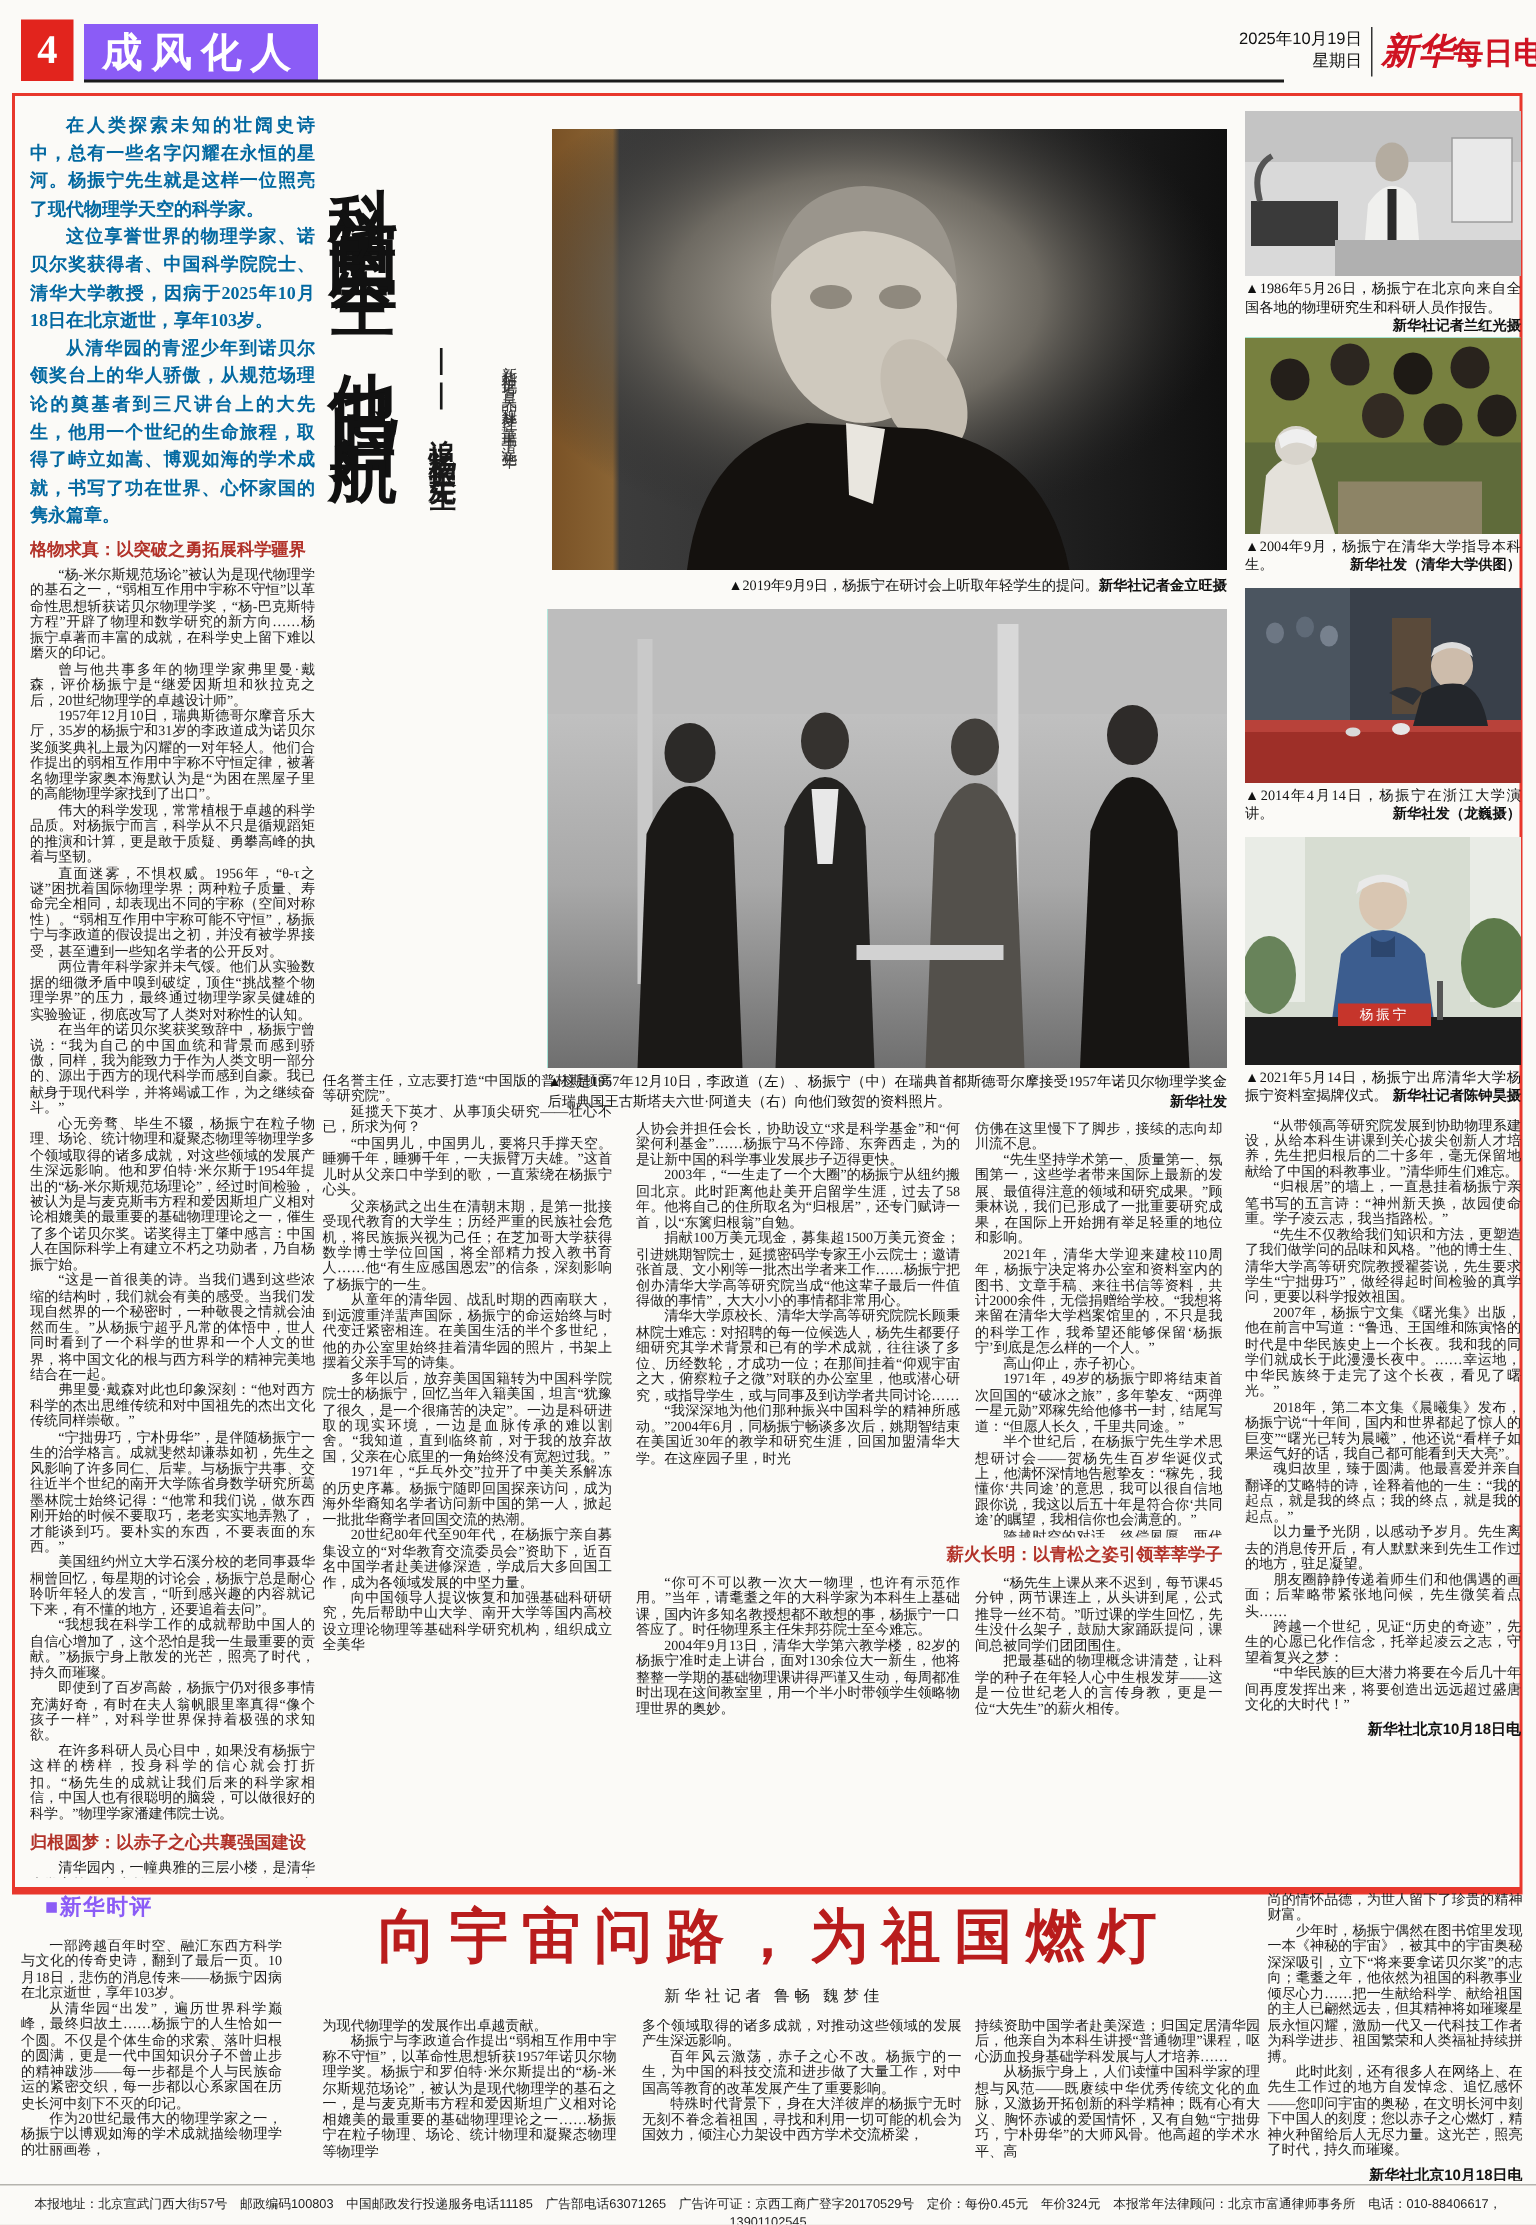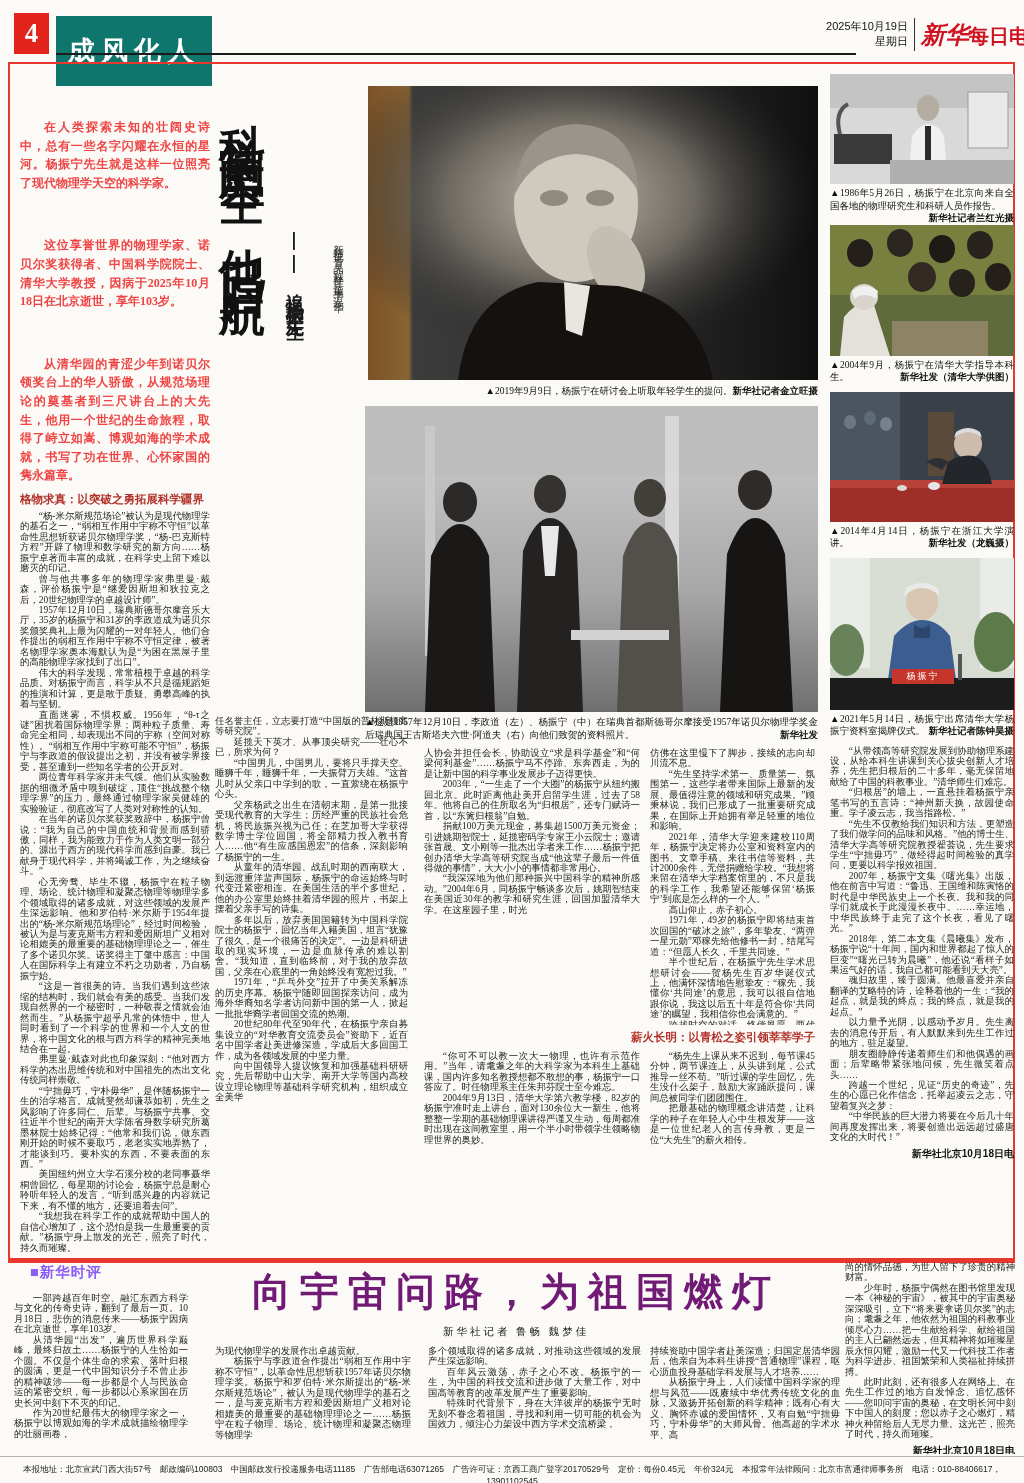--- a/index.html
+++ b/index.html
@@ -2,35 +2,35 @@
 <html><head>
 <meta charset="utf-8">
 <style>
   html,body{margin:0;padding:0;background:#e9e7e2;}
   .page{position:relative;width:1024px;height:1483px;margin:0 auto;background:#fbfaf7;overflow:hidden;
         font-family:"Liberation Serif","DejaVu Serif",serif;color:#1a1a1a;}
   .abs{position:absolute;}
   
   .pagenum{left:14px;top:13px;width:35px;height:41px;background:#e2241d;color:#fff;
            font:700 27px/41px "Liberation Serif",serif;text-align:center;}
-  .section-box{left:56px;top:16px;height:38px;background:#0f766e;color:#fff;padding:16px 12px;
+  .section-box{left:56px;top:16px;height:38px;background:#8b5cf6;color:#fff;padding:0 12px;
                font:900 27px/38px "Liberation Sans",sans-serif;letter-spacing:6px;}
   .header-rule{left:56px;top:53px;width:800px;height:2px;background:#1b1b1b;}
   .date-block{left:780px;top:19px;width:128px;text-align:right;font:11px/15px "Liberation Sans",sans-serif;color:#111;}
   .head-vrule{left:914px;top:18px;width:1px;height:33px;background:#333;}
   .masthead{left:921px;top:20px;width:100px;color:#cf1322;white-space:nowrap;}
   .mh-script{font:italic 900 24px/30px "Liberation Serif",serif;letter-spacing:0px;}
   .mh-rest{font:900 20px/30px "Liberation Sans",sans-serif;letter-spacing:0px;}
   
   .main-box{left:8px;top:62px;width:1003px;height:1194px;border:2px solid #e8372c;border-bottom-width:5px;}
   
   .txtcol{overflow:hidden;}
   .para{margin:0;text-align:justify;text-justify:inter-ideograph;}
   .body{font:9.4px/10.45px "Liberation Serif","DejaVu Serif",serif;text-indent:2em;color:#1c1c1c;}
-  .intro{font:700 12px/18.6px "Liberation Serif",serif;text-indent:2em;color:#ef4444;margin-top:44px;}
+  .intro{font:700 12px/18.6px "Liberation Serif",serif;text-indent:2em;color:#0369a1;}
   .sub{font:900 11.5px/14px "Liberation Sans",sans-serif;color:#b23229;text-indent:0;margin:7px 0 5px;}
   .ni{text-indent:0;}
   .dateline{font:900 10px/14px "Liberation Sans",sans-serif;text-align:right;text-indent:0;margin-top:4px;color:#111;}
   
   .vtitle{left:212px;top:88px;height:632px;margin:0;writing-mode:vertical-rl;
           font:900 46px "Liberation Sans",sans-serif;letter-spacing:13px;color:#111;}
   .vsub{left:283px;top:232px;height:230px;writing-mode:vertical-rl;
         font:700 18px "Liberation Sans",sans-serif;letter-spacing:5px;color:#191919;}
   .vbyline{left:331px;top:236px;height:210px;writing-mode:vertical-rl;
            font:10.5px "Liberation Serif",serif;letter-spacing:2.5px;color:#333;}
@@ -44,21 +44,21 @@
   .credit-right{float:right;}
   
   .rightcol{left:830px;top:74px;width:184px;height:1181px;}
   .rightcol figure{margin-bottom:3px;}
   .rightcol .cap{margin-bottom:8px;}
   .nameplate{position:absolute;left:62px;bottom:26px;width:62px;height:15px;background:#c6352b;
              color:#fff;font:9px/15px "Liberation Sans",sans-serif;text-align:center;letter-spacing:2px;}
   
   .comm-label{left:14px;top:1263px;font:900 14.5px/18px "Liberation Sans",sans-serif;color:#8b5cf6;letter-spacing:1px;margin-left:16px;}
   .btitle{left:190px;top:1266px;width:652px;margin:0;text-align:center;
-          font:700 39px/52px "Liberation Serif",serif;letter-spacing:9px;color:#701a75;}
+          font:700 39px/52px "Liberation Serif",serif;letter-spacing:9px;color:#b91c1c;}
   .bbyline{left:190px;top:1325px;width:652px;text-align:center;
            font:10.5px/14px "Liberation Serif",serif;letter-spacing:3px;color:#222;}
   .footer-rule{left:0;top:1456px;width:1024px;height:1px;background:#b5b3ae;}
   .footer-text{left:0;top:1463px;width:1024px;text-align:center;
                font:8.5px/12px "Liberation Sans",sans-serif;color:#222;}
 </style>
 </head>
 <body>
 
 <div class="page">
@@ -176,20 +176,21 @@
       <p class="para body">从童年的清华园、战乱时期的西南联大，到远渡重洋蜚声国际，杨振宁的命运始终与时代变迁紧密相连。在美国生活的半个多世纪，他的办公室里始终挂着清华园的照片，书架上摆着父亲手写的诗集。</p>
       <p class="para body">多年以后，放弃美国国籍转为中国科学院院士的杨振宁，回忆当年入籍美国，坦言“犹豫了很久，是一个很痛苦的决定”。一边是科研进取的现实环境，一边是血脉传承的难以割舍。“我知道，直到临终前，对于我的放弃故国，父亲在心底里的一角始终没有宽恕过我。”</p>
       <p class="para body">1971年，“乒乓外交”拉开了中美关系解冻的历史序幕。杨振宁随即回国探亲访问，成为海外华裔知名学者访问新中国的第一人，掀起一批批华裔学者回国交流的热潮。</p>
       <p class="para body">20世纪80年代至90年代，在杨振宁亲自募集设立的“对华教育交流委员会”资助下，近百名中国学者赴美进修深造，学成后大多回国工作，成为各领域发展的中坚力量。</p>
       <p class="para body">向中国领导人提议恢复和加强基础科研研究，先后帮助中山大学、南开大学等国内高校设立理论物理等基础科学研究机构，组织成立全美华</p>
     </section>
   <section class="abs txtcol" style="left:424px;top:748px;width:216px;height:277px;">
       <p class="para body ni">人协会并担任会长，协助设立“求是科学基金”和“何梁何利基金”……杨振宁马不停蹄、东奔西走，为的是让新中国的科学事业发展步子迈得更快。</p>
       <p class="para body">2003年，“一生走了一个大圈”的杨振宁从纽约搬回北京。此时距离他赴美开启留学生涯，过去了58年。他将自己的住所取名为“归根居”，还专门赋诗一首，以“东篱归根翁”自勉。</p>
       <p class="para body">捐献100万美元现金，募集超1500万美元资金；引进姚期智院士，延揽密码学专家王小云院士；邀请张首晟、文小刚等一批杰出学者来工作……杨振宁把创办清华大学高等研究院当成“他这辈子最后一件值得做的事情”，大大小小的事情都非常用心。</p>
+      <p class="para body">清华大学原校长、清华大学高等研究院院长顾秉林院士难忘：对招聘的每一位候选人，杨先生都要仔细研究其学术背景和已有的学术成就，往往谈了多位、历经数轮，才成功一位；在那间挂着“仰观宇宙之大，俯察粒子之微”对联的办公室里，他或潜心研究，或指导学生，或与同事及到访学者共同讨论……</p>
       <p class="para body">“我深深地为他们那种振兴中国科学的精神所感动。”2004年6月，同杨振宁畅谈多次后，姚期智结束在美国近30年的教学和研究生涯，回国加盟清华大学。在这座园子里，时光</p>
     </section>
   <section class="abs txtcol" style="left:650px;top:748px;width:165px;height:277px;">
       <p class="para body ni">仿佛在这里慢下了脚步，接续的志向却川流不息。</p>
       <p class="para body">“先生坚持学术第一、质量第一、氛围第一，这些学者带来国际上最新的发展、最值得注意的领域和研究成果。”顾秉林说，我们已形成了一批重要研究成果，在国际上开始拥有举足轻重的地位和影响。</p>
       <p class="para body">2021年，清华大学迎来建校110周年，杨振宁决定将办公室和资料室内的图书、文章手稿、来往书信等资料，共计2000余件，无偿捐赠给学校。“我想将来留在清华大学档案馆里的，不只是我的科学工作，我希望还能够保留‘杨振宁’到底是怎么样的一个人。”</p>
       <p class="para body">高山仰止，赤子初心。</p>
       <p class="para body">1971年，49岁的杨振宁即将结束首次回国的“破冰之旅”，多年挚友、“两弹一星元勋”邓稼先给他修书一封，结尾写道：“但愿人长久，千里共同途。”</p>
       <p class="para body">半个世纪后，在杨振宁先生学术思想研讨会——贺杨先生百岁华诞仪式上，他满怀深情地告慰挚友：“稼先，我懂你‘共同途’的意思，我可以很自信地跟你说，我这以后五十年是符合你‘共同途’的瞩望，我相信你也会满意的。”</p>
       <p class="para body">跨越时空的对话，终偿夙愿。两代科学家的报国初心，彼此映照、薪火相传。</p>

